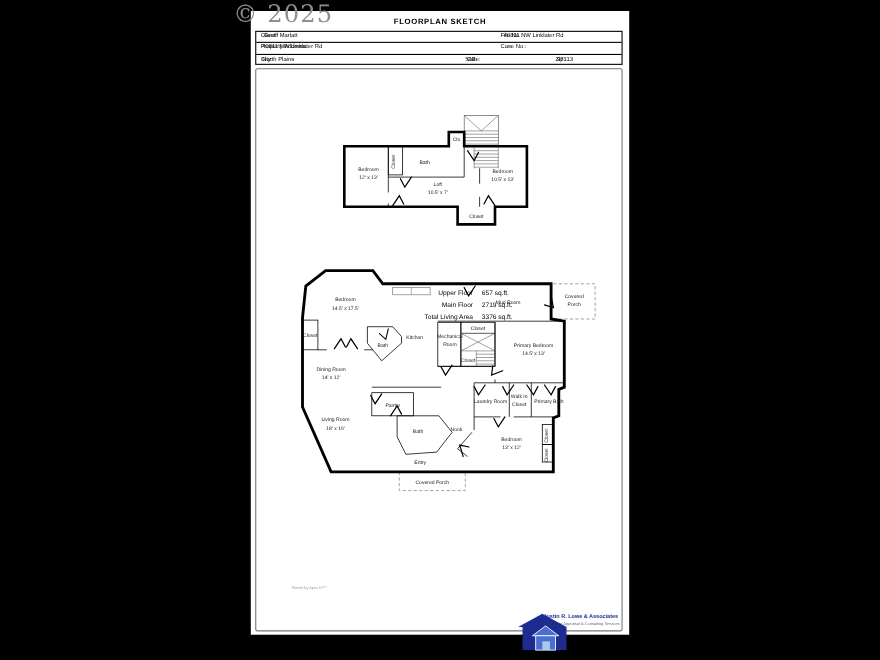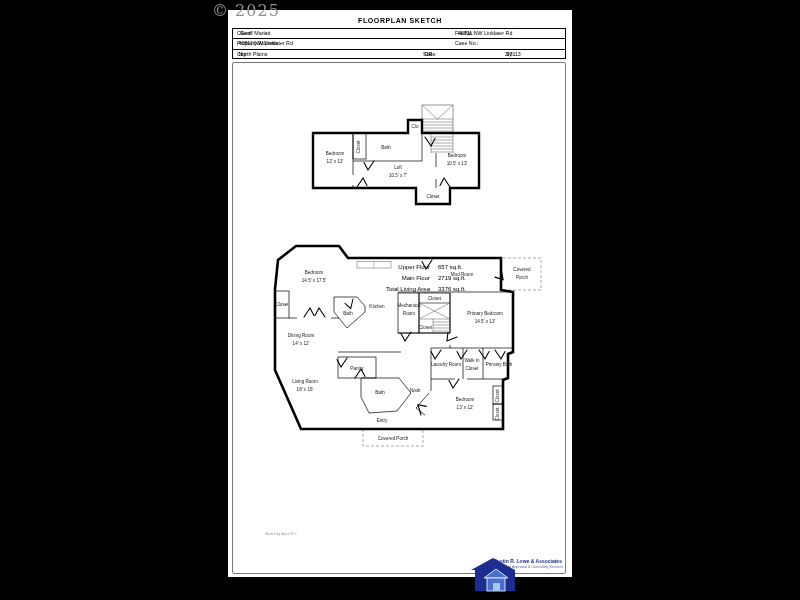--- a/index.html
+++ b/index.html
@@ -1,20 +1,20 @@
 <!DOCTYPE html>
 <html><head>
 <meta charset="utf-8">
 <style>
   html,body{margin:0;padding:0;}
   body{width:800px;height:600px;background:#000;position:relative;overflow:hidden;
        font-family:"Liberation Sans",sans-serif;}
   .stage{position:absolute;left:0;top:0;width:800px;height:600px;}
   .watermark{position:absolute;left:212px;top:1px;z-index:9;
-     font-family:"DejaVu Serif",serif;font-size:16px;color:#8f8f8f;letter-spacing:1px;}
+     font-family:"DejaVu Serif",serif;font-size:22px;color:#8f8f8f;letter-spacing:1px;}
   .page{position:absolute;left:228px;top:10px;width:344px;height:567px;background:#fff;}
   .page-title{position:absolute;left:0;top:7px;width:100%;text-align:center;
      font-size:7px;font-weight:bold;letter-spacing:.6px;color:#000;}
   .hdr{position:absolute;left:4px;top:18px;width:334px;height:31px;border:1.4px solid #000;box-sizing:border-box;}
   .hdr-row{position:relative;height:9.4px;border-bottom:.8px solid #000;font-size:5.3px;color:#000;line-height:9.6px;white-space:nowrap;}
   .hdr-row:last-child{border-bottom:none;}
   .hdr-row span{position:absolute;top:0;}
   .lab{color:#000;}
   .f-client{left:4px;} .f-file{left:222px;} .f-prop{left:4px;} .f-case{left:222px;}
   .f-city{left:4px;} .f-state{left:190px;} .f-zip{left:272px;}

